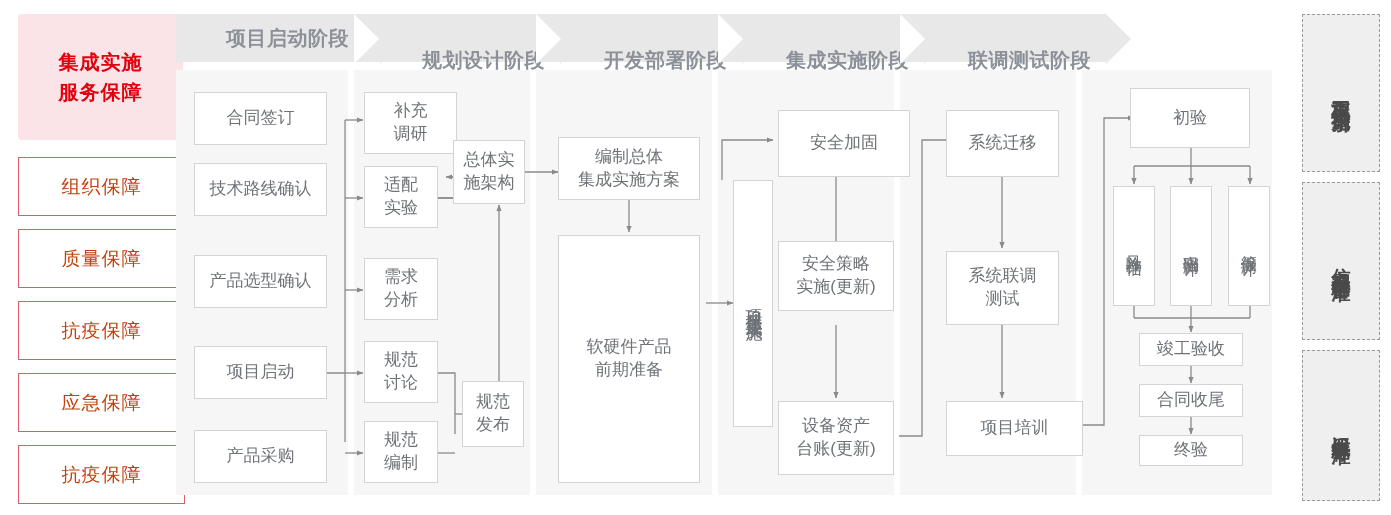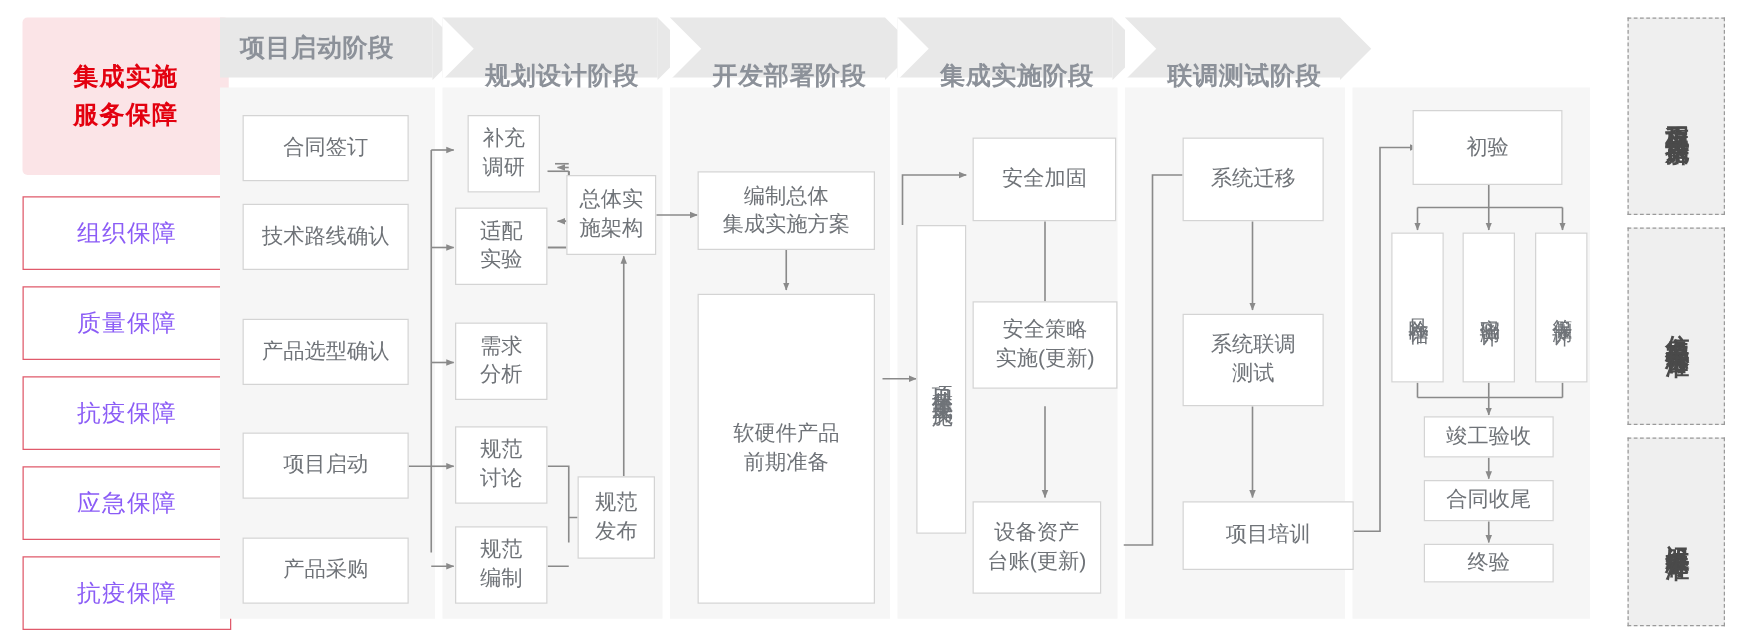--- a/index.html
+++ b/index.html
@@ -17,29 +17,29 @@
     position:absolute;left:0;top:0;width:165px;height:126px;
     background:#fbe4e7;border-radius:4px;
     display:flex;align-items:center;justify-content:center;
     color:#e3000f;font-weight:bold;font-size:20px;line-height:1.5;
     text-align:center;letter-spacing:1px;
   }
   .left-item{
     position:absolute;left:0;width:165px;height:57px;
     background:#ffffff;border:1.4px solid #e05a6b;
     display:flex;align-items:center;justify-content:center;
-    color:#8b5cf6;font-size:19px;letter-spacing:1px;
+    color:#c2410c;font-size:19px;letter-spacing:1px;
   }
 
   
   .chev{
     position:absolute;top:14px;height:48px;
     background:#e8e8e8;
     display:flex;align-items:center;
-    color:#8c9199;font-weight:bold;font-size:20px;letter-spacing:.5px;
+    color:#8c9199;font-weight:bold;font-size:20px;letter-spacing:.5px;padding-left:34px;
   }
   .chev span{margin-left:16px;}
   .chev::after{
     content:"";position:absolute;right:-25px;top:0;
     width:0;height:0;border-style:solid;
     border-width:25px 0 25px 25px;
     border-color:transparent transparent transparent #e8e8e8;
   }
   .chev.notch::before{
     content:"";position:absolute;left:0;top:0;
@@ -190,35 +190,35 @@
       <path d="M1191,417 L1191,434" marker-end="url(#ah)"></path>
     </g>
   </svg>
 
   <div class="node" style="left:194px;top:92px;width:133px;height:53px">合同签订</div>
   <div class="node" style="left:194px;top:163px;width:133px;height:53px">技术路线确认</div>
   <div class="node" style="left:194px;top:255px;width:133px;height:53px">产品选型确认</div>
   <div class="node" style="left:194px;top:346px;width:133px;height:53px">项目启动</div>
   <div class="node" style="left:194px;top:430px;width:133px;height:53px">产品采购</div>
 
-  <div class="node" style="left:374px;top:92px;width:58px;height:62px">补充<br>调研</div>
+  <div class="node" style="left:364px;top:92px;width:93px;height:62px">补充<br>调研</div>
   <div class="node" style="left:364px;top:166px;width:74px;height:62px">适配<br>实验</div>
   <div class="node" style="left:364px;top:258px;width:74px;height:62px">需求<br>分析</div>
   <div class="node" style="left:364px;top:341px;width:74px;height:62px">规范<br>讨论</div>
   <div class="node" style="left:364px;top:421px;width:74px;height:62px">规范<br>编制</div>
   <div class="node" style="left:453px;top:140px;width:72px;height:64px">总体实<br>施架构</div>
   <div class="node" style="left:462px;top:381px;width:62px;height:66px">规范<br>发布</div>
 
   <div class="node" style="left:558px;top:137px;width:142px;height:63px">编制总体<br>集成实施方案</div>
   <div class="node" style="left:558px;top:235px;width:142px;height:248px">软硬件产品<br>前期准备</div>
 
   <div class="node v" style="left:733px;top:180px;width:40px;height:247px">项目整体集成实施</div>
-  <div class="node" style="left:778px;top:110px;width:115px;height:67px">安全加固</div>
+  <div class="node" style="left:778px;top:110px;width:132px;height:67px">安全加固</div>
   <div class="node" style="left:778px;top:241px;width:116px;height:70px">安全策略<br>实施(更新)</div>
-  <div class="node" style="left:778px;top:401px;width:103px;height:74px">设备资产<br>台账(更新)</div>
+  <div class="node" style="left:778px;top:401px;width:116px;height:74px">设备资产<br>台账(更新)</div>
 
   <div class="node" style="left:946px;top:110px;width:113px;height:67px">系统迁移</div>
   <div class="node" style="left:946px;top:251px;width:113px;height:74px">系统联调<br>测试</div>
   <div class="node" style="left:946px;top:401px;width:137px;height:55px">项目培训</div>
 
   <div class="node" style="left:1130px;top:88px;width:120px;height:60px">初验</div>
   <div class="node v sm" style="left:1113px;top:186px;width:42px;height:120px">风险评估</div>
   <div class="node v sm" style="left:1170px;top:186px;width:42px;height:120px">密码测评</div>
   <div class="node v sm" style="left:1228px;top:186px;width:42px;height:120px">等保测评</div>
   <div class="node" style="left:1139px;top:333px;width:104px;height:33px">竣工验收</div>

